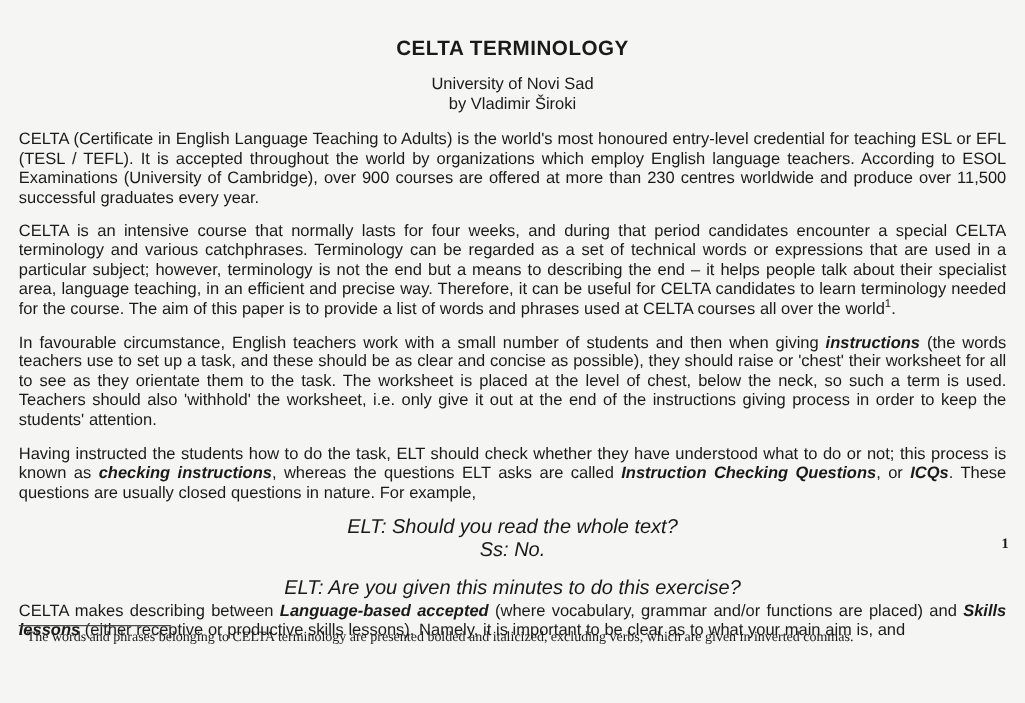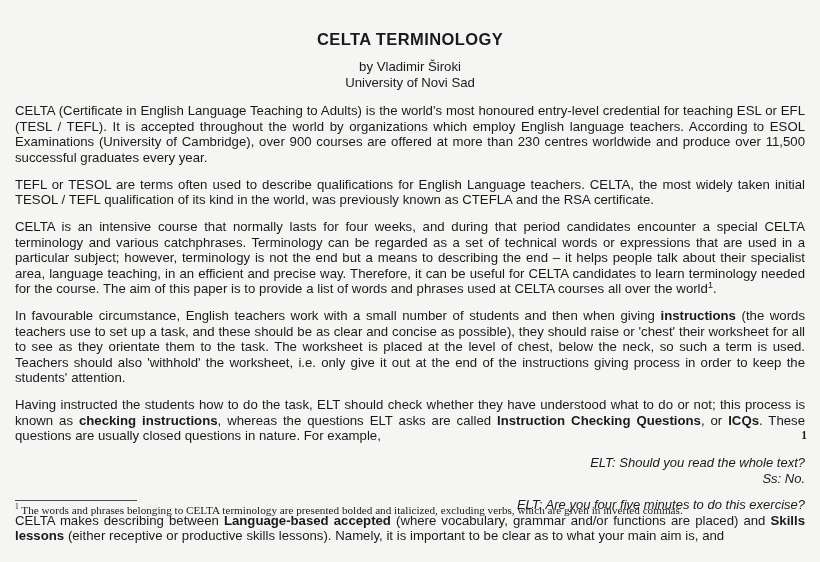--- a/index.html
+++ b/index.html
@@ -41,33 +41,34 @@
   }
   p.body-par {
     text-align: justify;
     font-size: 13.2px;
     line-height: 1.175;
     margin: 0 0 11.5px 0;
     word-spacing: 0.1px;
   }
   .bi {
     font-weight: bold;
+    font-style: italic;
   }
   .it {
   }
   sup.fnref {
     font-size: 9px;
     vertical-align: super;
     line-height: 0;
   }
   .dialogue {
     font-style: italic;
-    font-size: 13px;
+    font-size: 16px;
     line-height: 1.175;
-    text-align: right;
+    text-align: center;
     margin: 0;
   }
   .dialogue.block-gap {
     margin-bottom: 11.5px;
   }
   .footnote-area {
     position: absolute;
     left: 15px;
     right: 15px;
     top: 500px;
@@ -103,38 +104,37 @@
   }
 </style>
 </head>
 <body>
 
 <div class="page">
 
   <h1 class="doc-title">CELTA TERMINOLOGY</h1>
 
   <div class="byline">
+    <div>University of Novi Sad</div>
     <div>by Vladimir Široki</div>
-    <div>University of Novi Sad</div>
   </div>
 
   <p class="body-par"><span>CELTA (</span><span class="it">Certificate in English Language Teaching to Adults</span><span>) is the world's most honoured entry-level credential for teaching ESL or EFL (TESL / TEFL). It is accepted throughout the world by organizations which employ English language teachers. According to ESOL Examinations (University of Cambridge), over 900 courses are offered at more than 230 centres worldwide and produce over 11,500 successful graduates every year.</span></p>
 
-  <p class="body-par">TEFL or TESOL are terms often used to describe qualifications for English Language teachers. CELTA, the most widely taken initial TESOL / TEFL qualification of its kind in the world, was previously known as CTEFLA and the RSA certificate.</p>
 
   <p class="body-par"><span>CELTA is an intensive course that normally lasts for four weeks, and during that period candidates encounter a special CELTA terminology and various catchphrases. Terminology can be regarded as a set of technical words or expressions that are used in a particular subject; however, terminology is not the end but a means to describing the end – it helps people talk about their specialist area, language teaching, in an efficient and precise way. Therefore, it can be useful for CELTA candidates to learn terminology needed for the course. The aim of this paper is to provide a list of words and phrases used at CELTA courses all over the world</span><sup class="fnref">1</sup><span>.</span></p>
 
   <p class="body-par"><span>In favourable circumstance, English teachers work with a small number of students and then when giving </span><span class="bi">instructions</span><span> (the words teachers use to set up a task, and these should be as clear and concise as possible), they should raise or 'chest' their worksheet for all to see as they orientate them to the task. The worksheet is placed at the level of chest, below the neck, so such a term is used. Teachers should also 'withhold' the worksheet, i.e. only give it out at the end of the instructions giving process in order to keep the students' attention.</span></p>
 
   <p class="body-par"><span>Having instructed the students how to do the task, ELT should check whether they have understood what to do or not; this process is known as </span><span class="bi">checking instructions</span><span>, whereas the questions ELT asks are called </span><span class="bi">Instruction Checking Questions</span><span>, or </span><span class="bi">ICQs</span><span>. These questions are usually closed questions in nature. For example,</span></p>
 
   <div class="dialogue">ELT: Should you read the whole text?</div>
   <div class="dialogue block-gap">Ss: No.</div>
 
-  <div class="dialogue">ELT: Are you four five minutes to do this exercise?</div>
+  <div class="dialogue">ELT: Are you given this minutes to do this exercise?</div>
 
   <p class="body-par"><span>CELTA makes describing between </span><span class="bi">Language-based accepted</span><span> (where vocabulary, grammar and/or functions are placed) and </span><span class="bi">Skills lessons</span><span> (either receptive or productive skills lessons). Namely, it is important to be clear as to what your main aim is, and</span></p>
 
   <div class="footnote-area">
     <div class="footnote-rule"></div>
     <p class="footnote-text"><sup>1</sup><span> The words and phrases belonging to CELTA terminology are presented bolded and italicized, excluding verbs, which are given in inverted commas.</span></p>
   </div>
 
   <div class="page-number">1</div>
 

